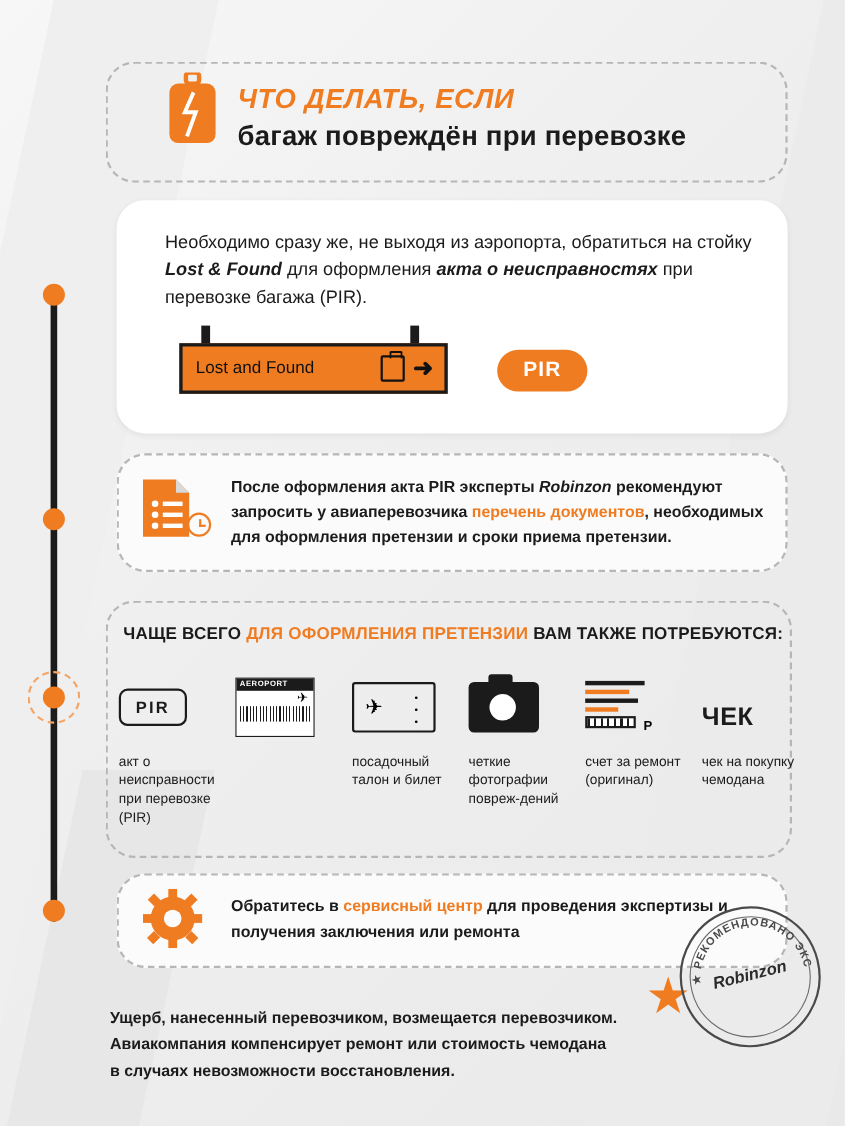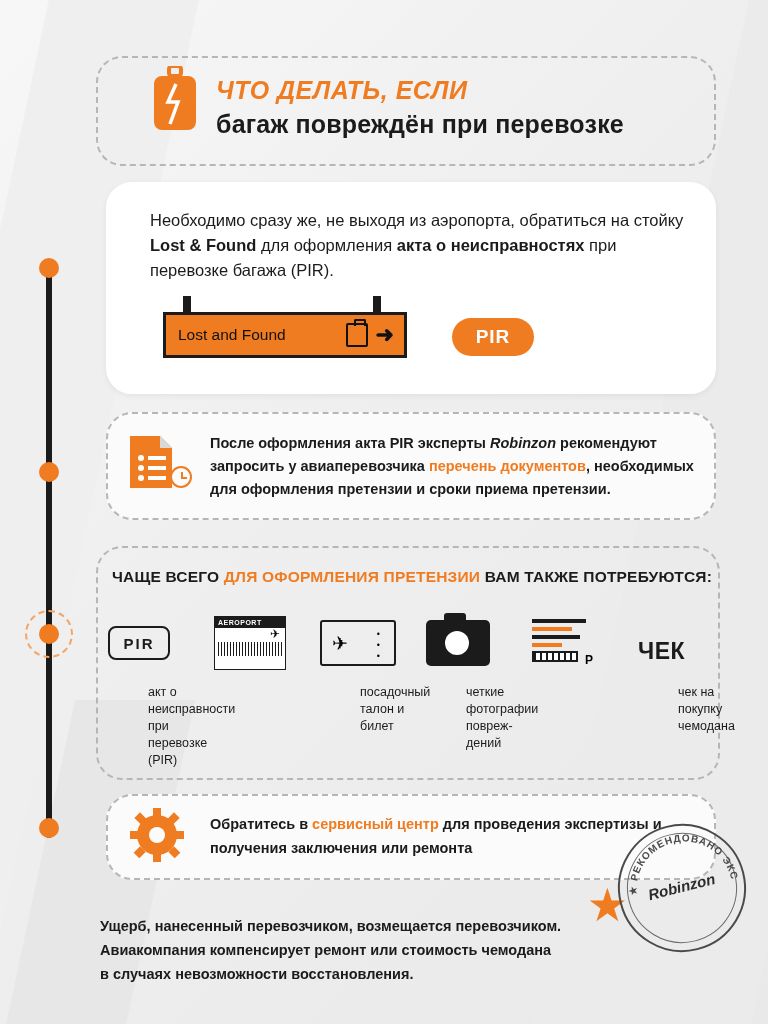--- a/index.html
+++ b/index.html
@@ -80,21 +80,21 @@
     font-size: 25px; font-weight: bold;
     color: #1b1b1b; letter-spacing: .2px;
   }
 
   
   .step1 { left: 106px; top: 182px; width: 610px; height: 212px; border-radius: 26px; }
   .s1text {
     position: absolute; left: 150px; top: 208px; width: 540px;
     font-size: 16.5px; line-height: 25px; color: #1b1b1b;
   }
-  .s1text b { font-weight: bold; }
+  .s1text b { font-weight: bold; font-style: italic; }
   .lf-sign {
     position: absolute; left: 163px; top: 312px;
     width: 244px; height: 46px;
     background: #f07c22;
     border: 3px solid #1b1b1b;
     display: flex; align-items: center;
   }
   .lf-sign .lf-text {
     font-size: 15.5px; color: #111; padding-left: 12px; flex: 1;
   }
@@ -137,21 +137,21 @@
   .step3 { left: 96px; top: 546px; width: 624px; height: 234px; }
   .s3title {
     position: absolute; left: 112px; top: 568px;
     font-size: 15.5px; font-weight: bold; color: #1b1b1b; letter-spacing: .2px;
   }
   .s3title .orange { color: #f07c22; }
   .items { position: absolute; left: 100px; top: 612px; width: 616px; }
   .item { position: absolute; top: 0; width: 100px; }
   .item .ico { height: 62px; display: flex; align-items: center; }
   .item .cap {
-    margin-top: 10px; font-size: 12.5px; line-height: 17px; color: #1b1b1b; margin-left: 40px;
+    margin-top: 10px; font-size: 12.5px; line-height: 17px; color: #1b1b1b;
   }
   .pir-box {
     width: 62px; height: 34px; border: 2px solid #1b1b1b; border-radius: 8px;
     display: flex; align-items: center; justify-content: center;
     font-size: 15px; font-weight: bold; letter-spacing: 2px; color: #1b1b1b;
   }
   .tag {
     width: 72px; height: 54px; background: #fff; border: 1.5px solid #1b1b1b;
   }
   .tag .tagtop {
@@ -343,20 +343,21 @@
       <div class="ico">
         <div class="invoice">
           <div class="ln" style="width:54px"></div>
           <div class="ln o" style="width:40px"></div>
           <div class="ln" style="width:48px"></div>
           <div class="ln o" style="width:30px"></div>
           <div class="box"></div>
           <span class="rub">Р</span>
         </div>
       </div>
+      <div class="cap">счет за ремонт (оригинал)</div>
     </div>
 
     <div class="item" style="left:538px">
       <div class="ico">
         <div class="chek">ЧЕК</div>
       </div>
       <div class="cap">чек на покупку чемодана</div>
     </div>
   </div>
 

